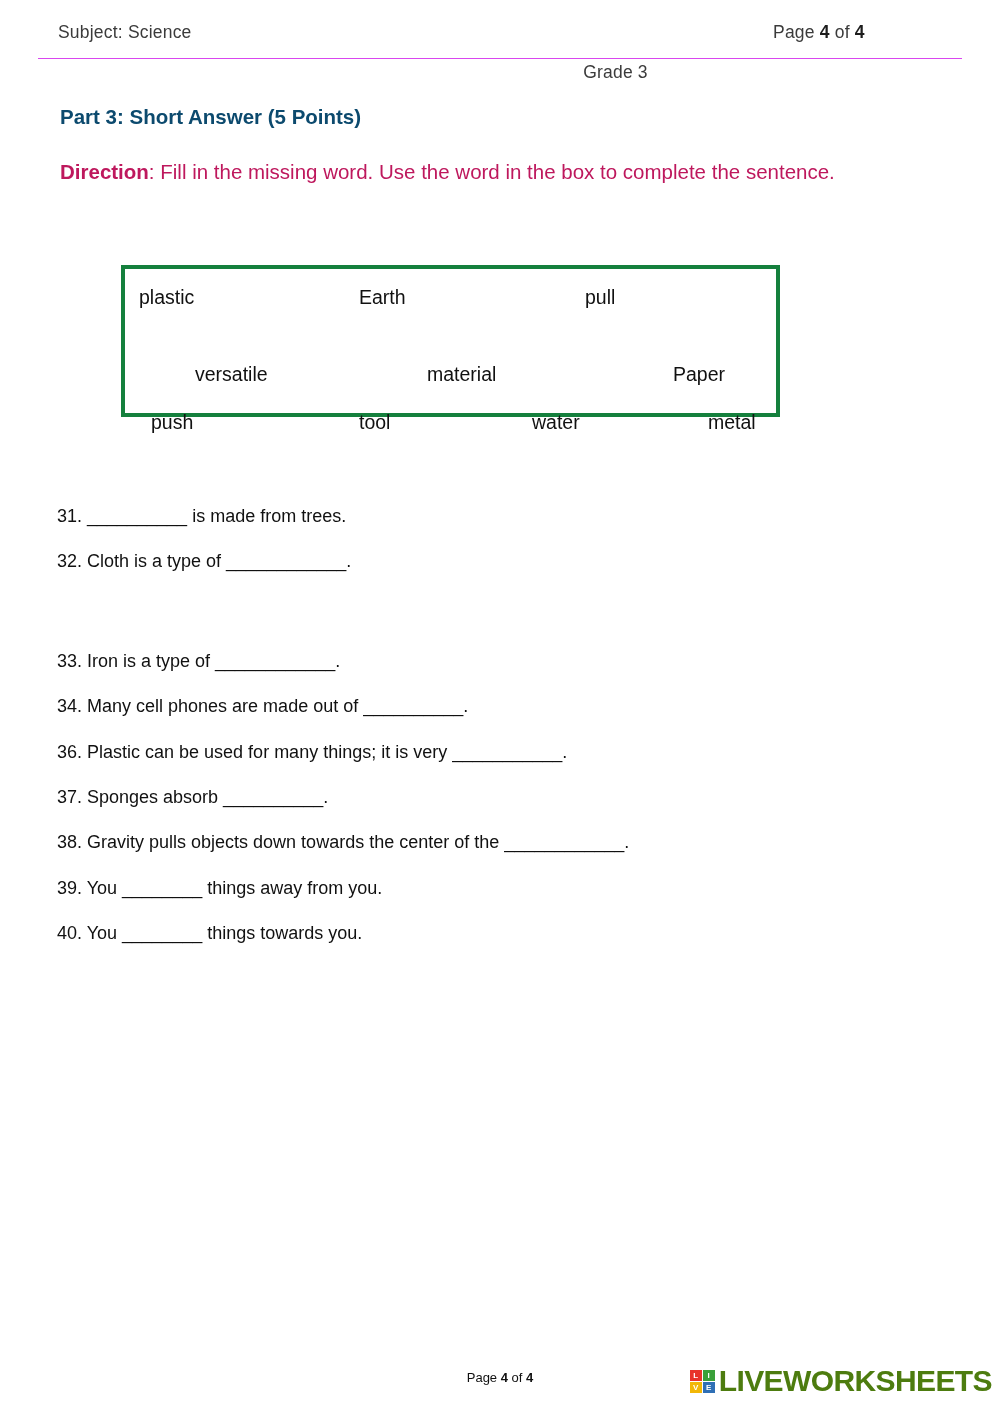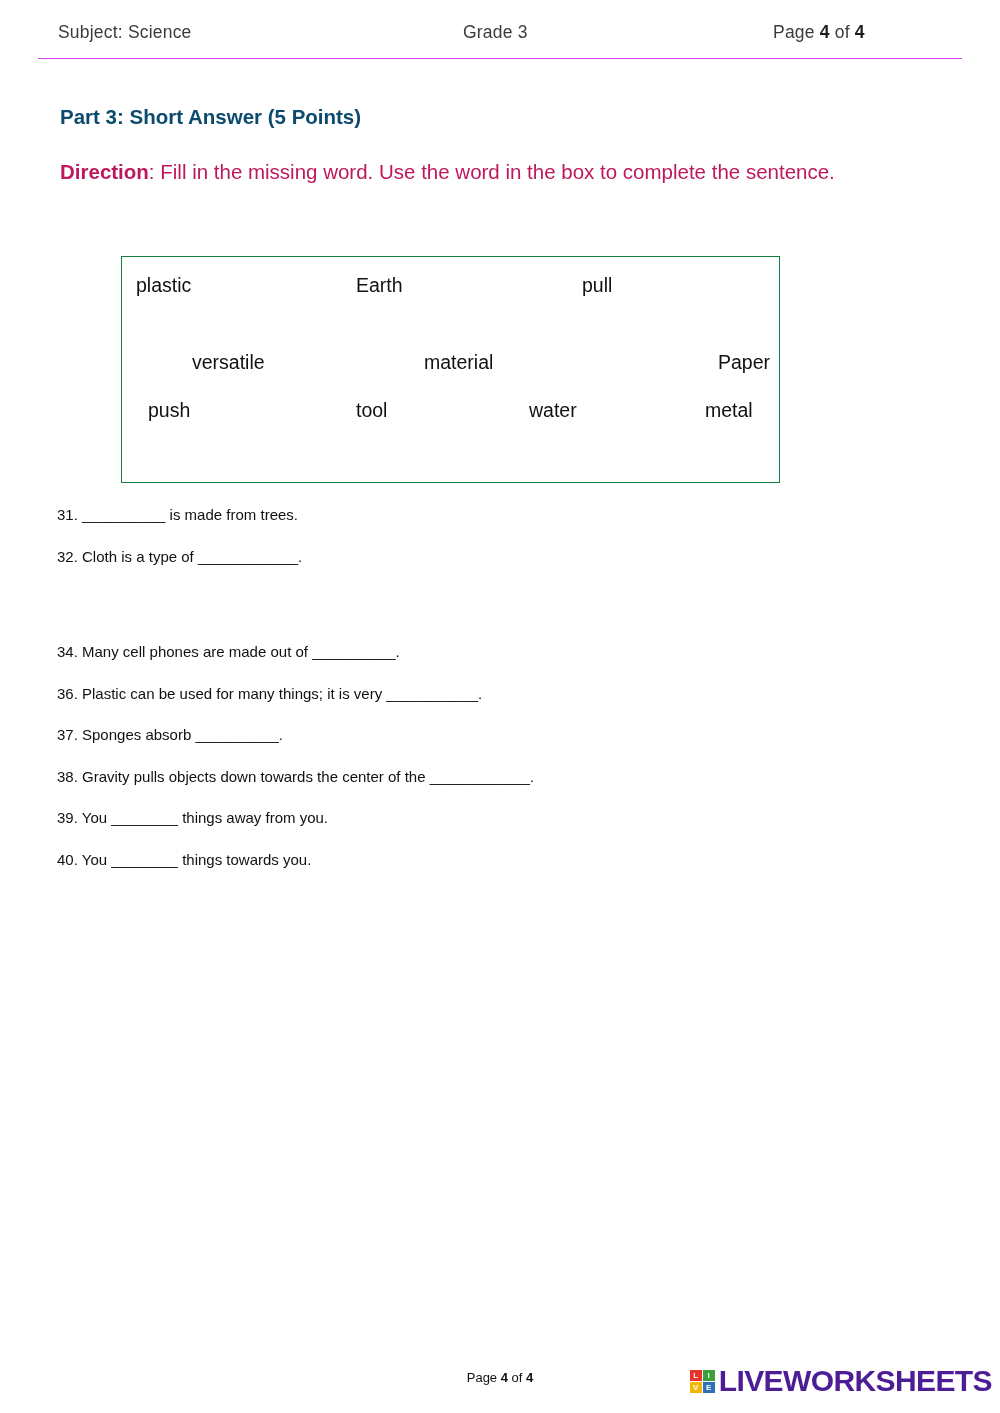--- a/index.html
+++ b/index.html
@@ -38,21 +38,22 @@
     letter-spacing: 0.2px;
   }
   .header .hdr-left {
     width: 33%;
     text-align: left;
     padding-left: 20px;
     box-sizing: border-box;
   }
   .header .hdr-center {
     width: 33%;
-    text-align: center;
+    text-align: right;
+    margin-top: 40px;
   }
   .header .hdr-right {
     width: 34%;
     text-align: center;
     padding-left: 28px;
     box-sizing: border-box;
   }
   .hdr-right b { font-weight: bold; color: #1d1d1d; }
 
   
@@ -75,25 +76,25 @@
     line-height: 1.45;
     color: #be185d;
     margin: 0 0 26px 0;
     max-width: 860px;
   }
   .direction .dir-label { font-weight: bold; }
 
   
   .wordbox {
     position: absolute;
-    top: 256px;
+    top: 265px;
     left: 121px;
     width: 659px;
-    height: 227px;
-    border: 1px solid #15803d;
+    height: 152px;
+    border: 4px solid #15803d;
     box-sizing: border-box;
   }
   .wordbox .row {
     position: absolute;
     width: 100%;
     font-size: 19.5px;
     color: #111;
   }
   .wordbox .w {
     position: absolute;
@@ -102,37 +103,37 @@
 
   
   .r1 { top: 17px; }
   .r1 .w1 { left: 14px; }
   .r1 .w2 { left: 234px; }
   .r1 .w3 { left: 460px; }
   
   .r2 { top: 94px; }
   .r2 .w1 { left: 70px; }
   .r2 .w2 { left: 302px; }
-  .r2 .w3 { left: 548px; margin-left: 48px; }
+  .r2 .w3 { left: 548px; }
   
   .r3 { top: 142px; }
   .r3 .w1 { left: 26px; }
   .r3 .w2 { left: 234px; }
   .r3 .w3 { left: 407px; }
   .r3 .w4 { left: 583px; }
 
   
   .questions {
     position: absolute;
     top: 505px;
     left: 57px;
     width: 900px;
   }
   .q {
-    font-size: 15px;
+    font-size: 18px;
     color: #111;
     line-height: 1.3;
     margin-bottom: 22px;
     white-space: nowrap;
   }
   .q.gap-after { margin-bottom: 76px; }
 
   
   .footer-page {
     position: absolute;
@@ -170,21 +171,21 @@
     font-family: "Liberation Sans", sans-serif;
   }
   .lw-b1 { background: #e8332a; }
   .lw-b2 { background: #3aa03a; }
   .lw-b3 { background: #f2b707; }
   .lw-b4 { background: #2f6fb5; }
   .lw-text {
     font-size: 30px;
     font-weight: bold;
     letter-spacing: -0.6px;
-    color: #4c1d95;
+    color: #4d7c0f;
     font-family: "Liberation Sans", sans-serif;
   }
 </style>
 </head>
 <body>
 
 <div class="page">
 
   <div class="header">
     <div class="hdr-left">Subject: Science</div>
@@ -214,20 +215,21 @@
       <span class="w w1">push</span>
       <span class="w w2">tool</span>
       <span class="w w3">water</span>
       <span class="w w4">metal</span>
     </div>
   </div>
 
   <div class="questions">
     <div class="q">31. __________ is made from trees.</div>
     <div class="q gap-after">32. Cloth is a type of ____________.</div>
+    <div class="q">33. Iron is a type of ____________.</div>
     <div class="q">34. Many cell phones are made out of __________.</div>
     <div class="q">36. Plastic can be used for many things; it is very ___________.</div>
     <div class="q">37. Sponges absorb __________.</div>
     <div class="q">38. Gravity pulls objects down towards the center of the ____________.</div>
     <div class="q">39. You ________ things away from you.</div>
     <div class="q">40. You ________ things towards you.</div>
   </div>
 
   <div class="footer-page">
     <span>Page </span><b>4</b><span> of </span><b>4</b>

